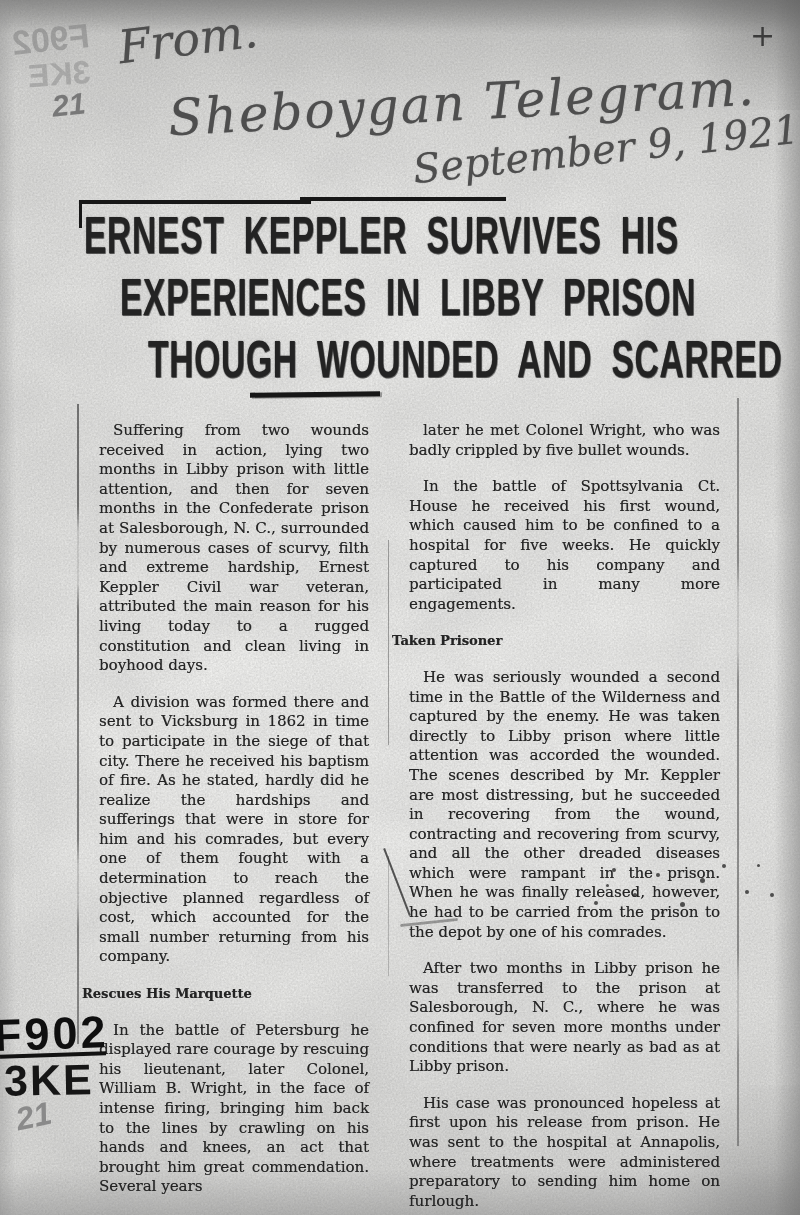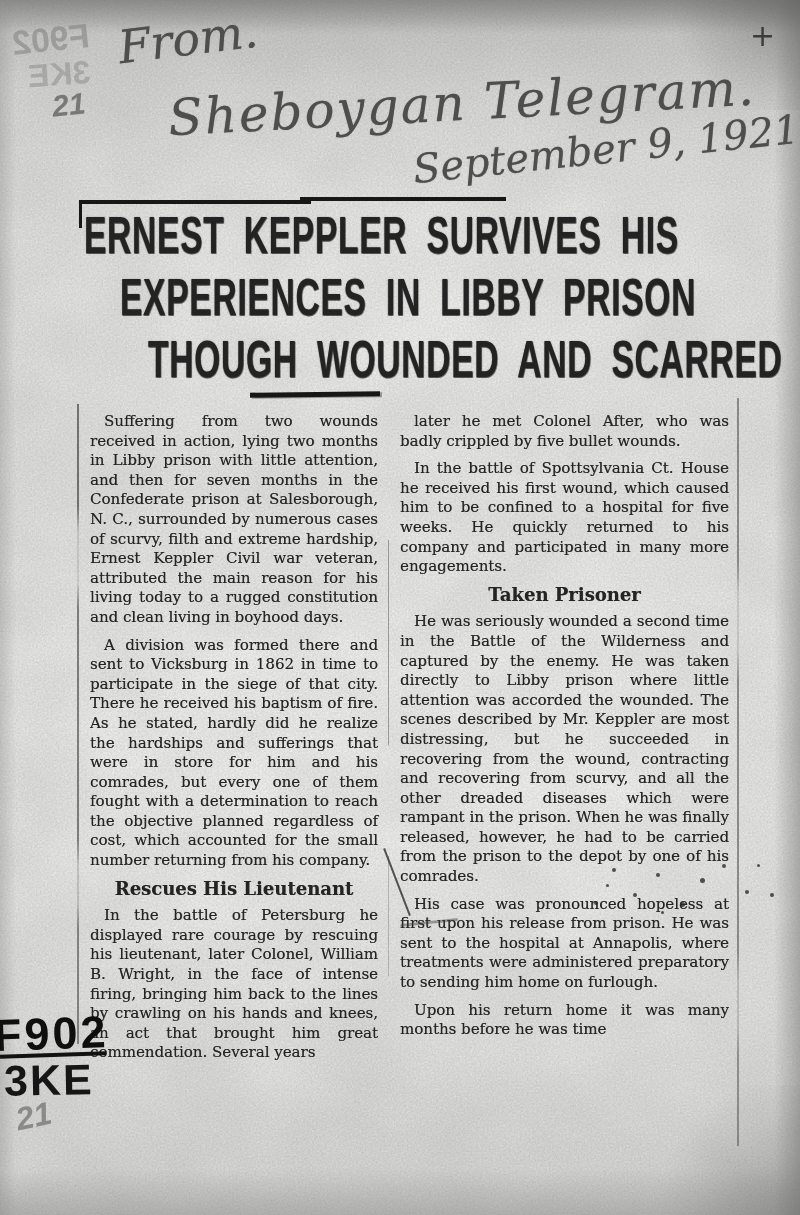--- a/index.html
+++ b/index.html
@@ -63,22 +63,22 @@
 
   
   .col{
     position:absolute;top:404px;
     font-size:15px;line-height:19.6px;color:#242424;
     text-align:justify;
     text-shadow:.3px .3px .4px rgba(25,25,25,.5);
   }
   .col-left{left:82px;width:304px;}
   .col-right{left:392px;width:345px;}
-  .para{margin:8px;text-indent:14px;}
-  .subhead{margin:3px 0 2px;text-align:center;font-size:18px;font-weight:bold;text-indent:0;}
+  .para{margin:17px;text-indent:14px;}
+  .subhead{margin:3px 0 2px;font-size:13px;font-weight:bold;text-indent:0;}
 
   
   .vrule{position:absolute;pointer-events:none;}
   .vrule-left{left:77px;top:404px;width:2px;height:640px;
     background:linear-gradient(180deg,rgba(45,45,45,.6) 0 16%,rgba(45,45,45,.12) 20% 28%,rgba(45,45,45,.55) 32% 68%,rgba(45,45,45,.18) 72% 78%,rgba(45,45,45,.5) 82% 100%);}
   .vrule-mid{left:388px;top:540px;width:1px;height:205px;background:rgba(70,70,70,.45);}
   .vrule-mid2{left:388px;top:856px;width:1px;height:120px;background:rgba(80,80,80,.3);}
   .vrule-right{left:737px;top:398px;width:2px;height:748px;
     background:linear-gradient(180deg,rgba(60,60,60,.5) 0 22%,rgba(60,60,60,.15) 26% 34%,rgba(60,60,60,.5) 38% 74%,rgba(60,60,60,.2) 78% 84%,rgba(60,60,60,.45) 88% 100%);}
 
@@ -143,29 +143,30 @@
   <div class="rule hl-divider"></div>
 
   <div class="vrule vrule-left"></div>
   <div class="vrule vrule-mid"></div>
   <div class="vrule vrule-mid2"></div>
   <div class="vrule vrule-right"></div>
 
   <div class="col col-left">
     <p class="para">Suffering from two wounds received in action, lying two months in Libby prison with little attention, and then for seven months in the Confederate prison at Salesborough, N. C., surrounded by numerous cases of scurvy, filth and extreme hardship, Ernest Keppler Civil war veteran, attributed the main reason for his living today to a rugged constitution and clean living in boyhood days.</p>
     <p class="para">A division was formed there and sent to Vicksburg in 1862 in time to participate in the siege of that city. There he received his baptism of fire. As he stated, hardly did he realize the hardships and sufferings that were in store for him and his comrades, but every one of them fought with a determination to reach the objective planned regardless of cost, which accounted for the small number returning from his company.</p>
-    <h3 class="subhead">Rescues His Lieutenant</h3>
+    <h3 class="subhead">Rescues His Marquette</h3>
     <p class="para">In the battle of Petersburg he displayed rare courage by rescuing his lieutenant, later Colonel, William B. Wright, in the face of intense firing, bringing him back to the lines by crawling on his hands and knees, an act that brought him great commendation.  Several years</p>
   </div>
 
   <div class="col col-right">
-    <p class="para">later he met Colonel After, who was badly crippled by five bullet wounds.</p>
-    <p class="para">In the battle of Spottsylvania Ct. House he received his first wound, which caused him to be confined to a hospital for five weeks.  He quickly returned to his company and participated in many more engagements.</p>
+    <p class="para">later he met Colonel Wright, who was badly crippled by five bullet wounds.</p>
+    <p class="para">In the battle of Spottsylvania Ct. House he received his first wound, which caused him to be confined to a hospital for five weeks.  He quickly captured to his company and participated in many more engagements.</p>
     <h3 class="subhead">Taken Prisoner</h3>
     <p class="para">He was seriously wounded a second time in the Battle of the Wilderness and captured by the enemy. He was taken directly to Libby prison where little attention was accorded the wounded. The scenes described by Mr. Keppler are most distressing, but he succeeded in recovering from the wound, contracting and recovering from scurvy, and all the other dreaded diseases which were rampant in the prison. When he was finally released, however, he had to be carried from the prison to the depot by one of his comrades.</p>
+    <p class="para">After two months in Libby prison he was transferred to the prison at Salesborough, N. C., where he was confined for seven more months under conditions that were nearly as bad as at Libby prison.</p>
     <p class="para">His case was pronounced hopeless at first upon his release from prison.  He was sent to the hospital at Annapolis, where treatments were administered preparatory to sending him home on furlough.</p>
     <p class="para">Upon his return home it was many months before he was time</p>
   </div>
 
   <div class="stamp-bottom">
     <span class="sb1">F902</span>
     <span class="sb2">3KE</span>
     <span class="sb3">21</span>
   </div>
   <div class="sb-underline"></div>

